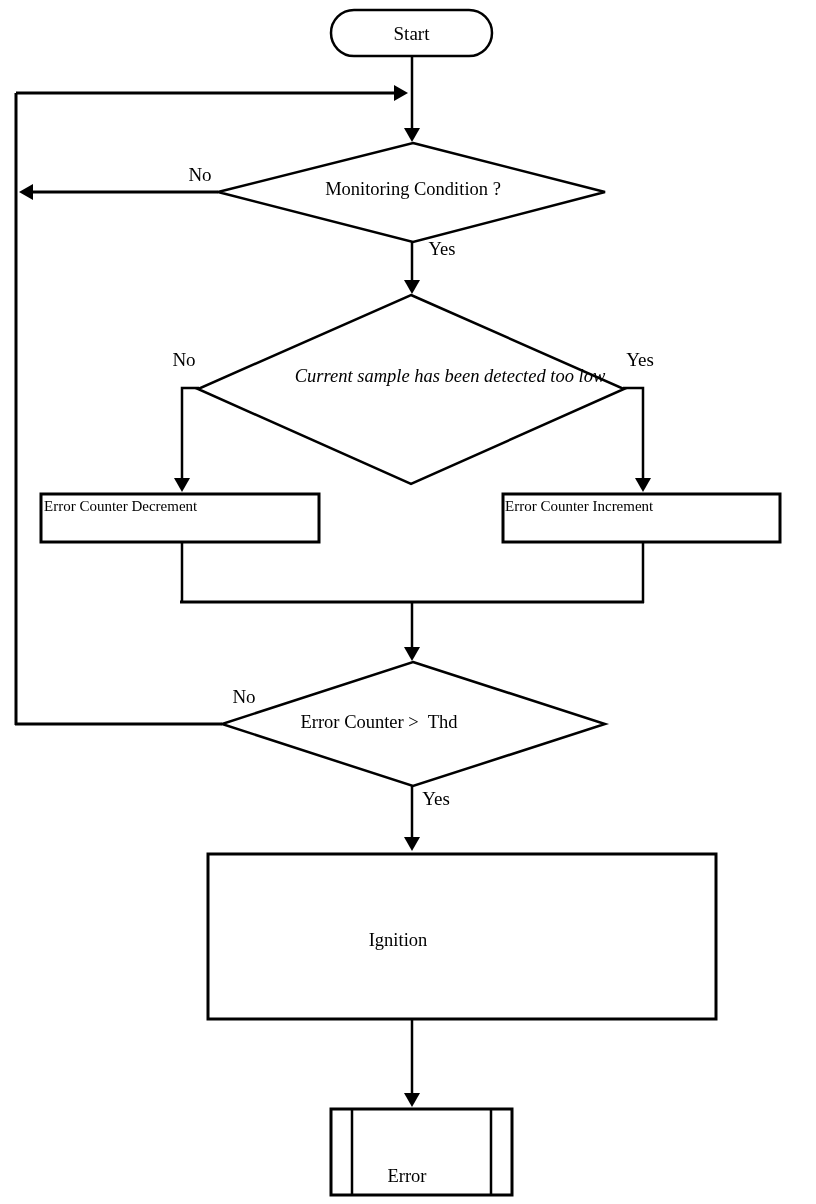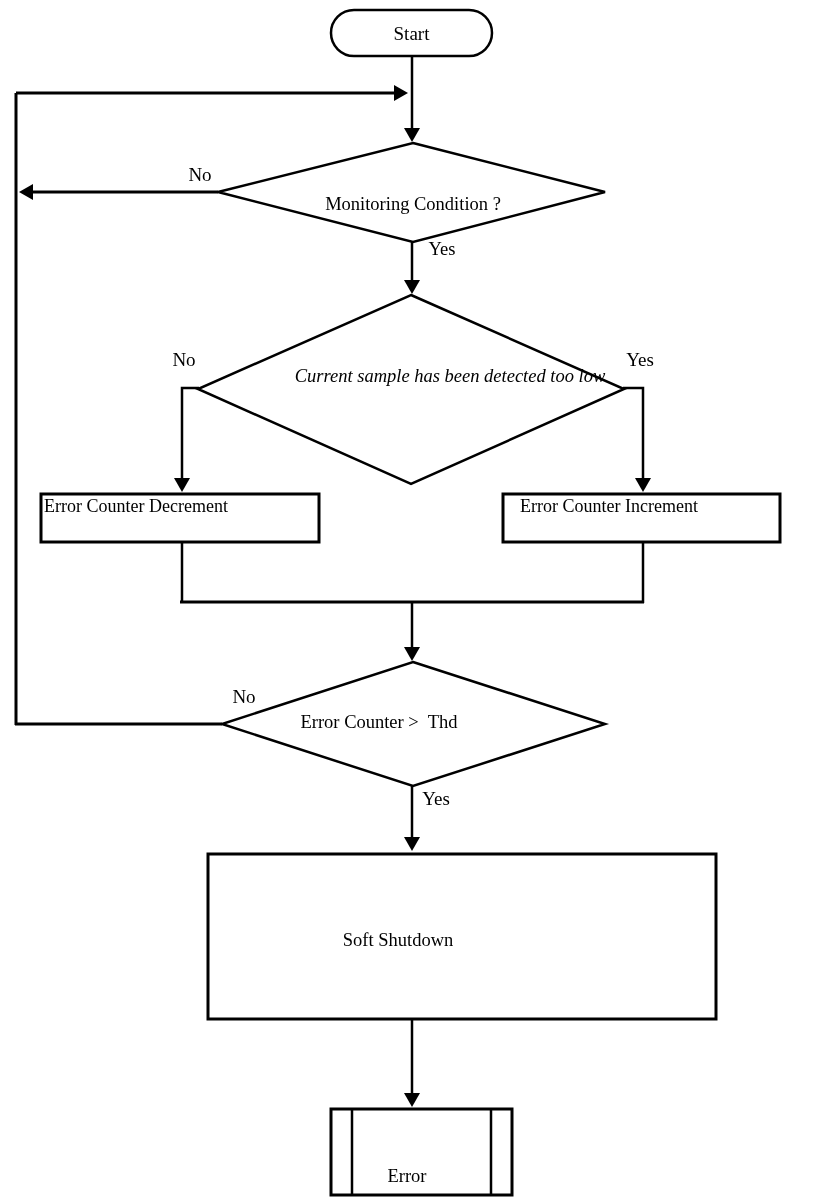--- a/index.html
+++ b/index.html
@@ -23,21 +23,21 @@
     text-align:center;
     white-space:pre;
     color:#000000;
   }
   .start-lbl{
     position:absolute;left:331px;top:10px;width:161px;height:47px;
     display:flex;align-items:center;justify-content:center;
     font-size:19px;
   }
   .proc-lbl{
-    position:absolute;font-size:18px;line-height:20px;text-align:left;white-space:pre;
+    position:absolute;font-size:15px;line-height:20px;text-align:left;white-space:pre;
   }
   .two-line{line-height:22px;}
   .fault-lines{line-height:25px;}
 </style>
 </head>
 <body>
 
 <div id="canvas">
 
   <svg id="shapes" viewBox="0 0 816 1204" xmlns="http://www.w3.org/2000/svg">
@@ -90,42 +90,42 @@
 
     <rect class="shape sw3" x="331" y="1109" width="181" height="86"></rect>
     <line class="shape sw2" x1="352" y1="1109" x2="352" y2="1195"></line>
     <line class="shape sw2" x1="491" y1="1109" x2="491" y2="1195"></line>
   </svg>
 
   <div class="start-lbl">Start</div>
 
   <div class="lbl" style="left:174px;top:165px;width:52px;font-size:19px;">No</div>
 
-  <div class="lbl" style="left:238px;top:194px;width:350px;text-align:center;">Monitoring Condition ?</div>
+  <div class="lbl" style="left:238px;top:179px;width:350px;text-align:center;">Monitoring Condition ?</div>
 
   <div class="lbl" style="left:420px;top:239px;width:44px;">Yes</div>
 
   <div class="lbl" style="left:158px;top:350px;width:52px;font-size:19px;">No</div>
 
   <div class="lbl" style="left:614px;top:350px;width:52px;font-size:19px;">Yes</div>
 
   <div class="lbl" style="left:250px;top:366px;width:400px;font-style:italic;">Current sample has been detected too low</div>
 
   <div class="proc-lbl" style="left:44px;top:496px;width:272px;">Error Counter Decrement</div>
 
-  <div class="proc-lbl" style="left:520px;top:496px;width:260px;">Error Counter Increment</div>
+  <div class="proc-lbl" style="left:505px;top:496px;width:260px;">Error Counter Increment</div>
 
   <div class="lbl" style="left:218px;top:687px;width:52px;font-size:19px;">No</div>
 
   <div class="lbl" style="left:284px;top:712px;width:190px;">Error Counter &gt;  Thd</div>
 
   <div class="lbl" style="left:410px;top:789px;width:52px;font-size:19px;">Yes</div>
 
   <div class="lbl two-line" style="left:208px;top:885px;width:380px;">
-    <div>Soft Shutdown</div>
+    <div>Ignition</div>
   </div>
 
   <div class="lbl fault-lines" style="left:337px;top:1114px;width:140px;">
     <div>Error</div>
     
   </div>
 
 </div>
 
 </body></html>

